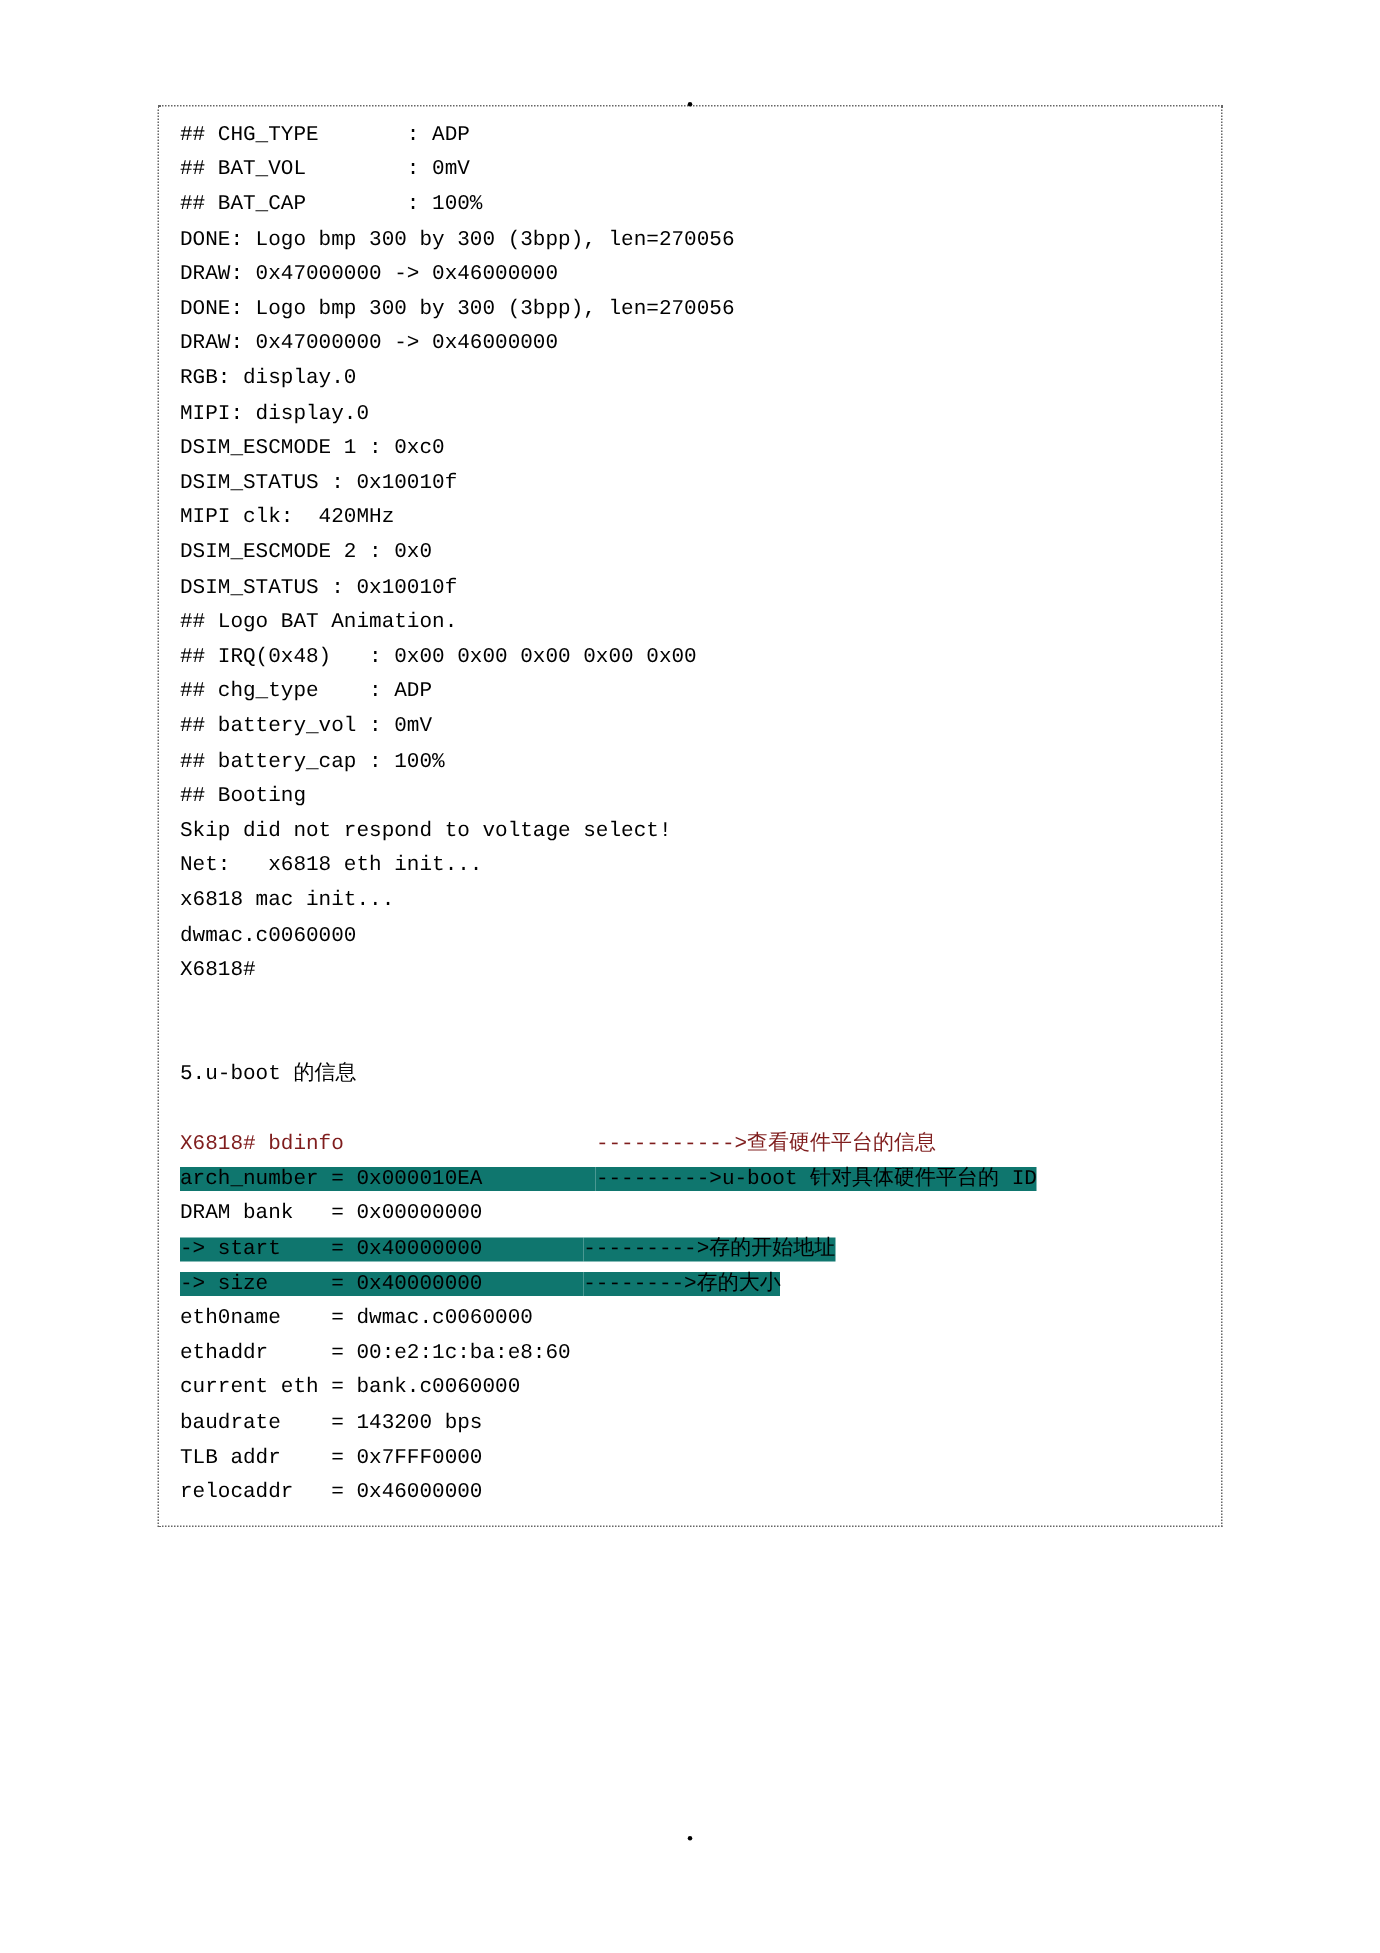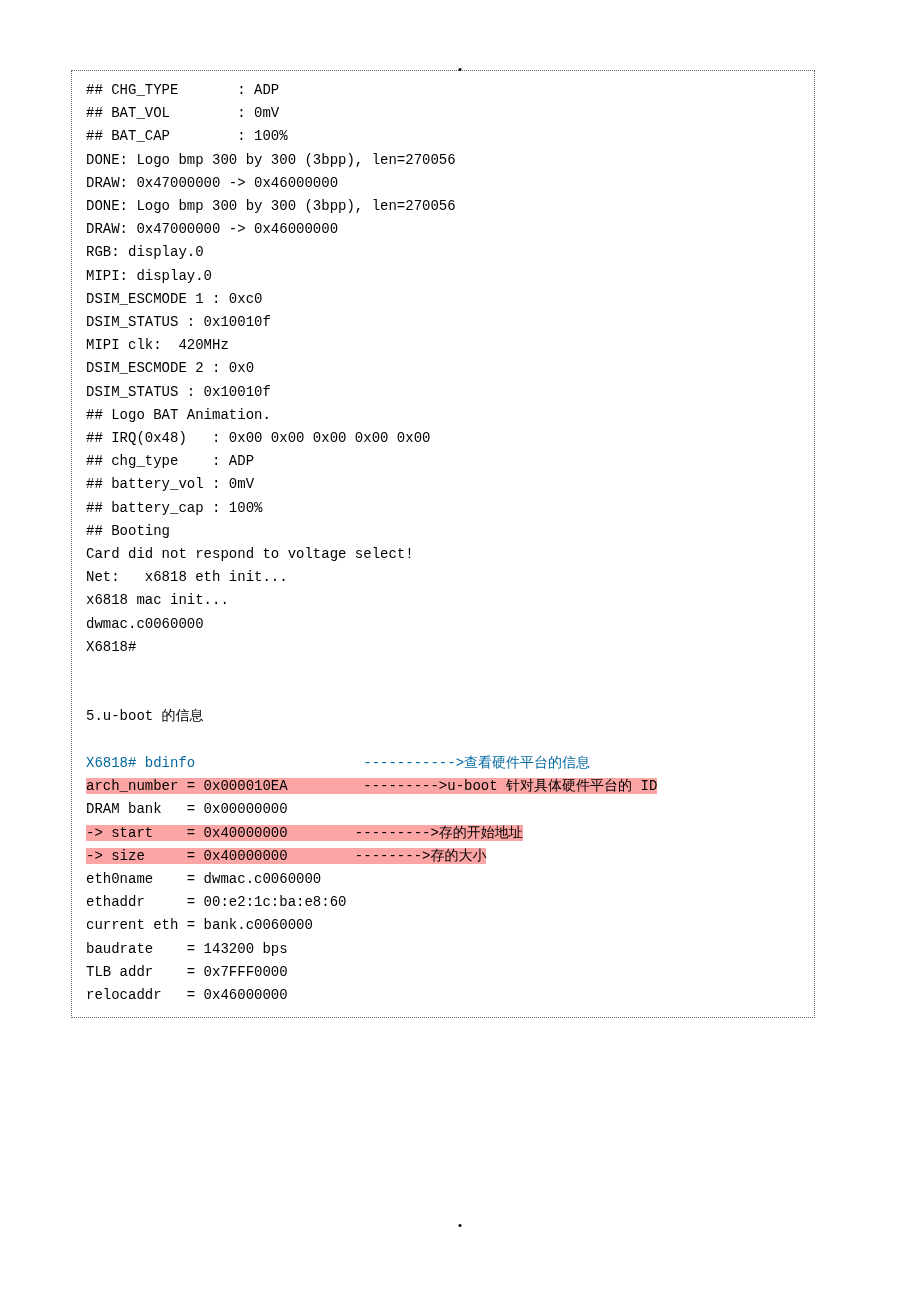--- a/index.html
+++ b/index.html
@@ -1,22 +1,22 @@
 <!DOCTYPE html>
 <html><head>
 <meta charset="utf-8">
 <style>
   body{margin:0;background:#fff;font-family:"SimSun","NSimSun","FangSong",serif}
-  .page{width:920px;height:1302px;box-sizing:border-box;padding:70px 105px 50px 71px;position:relative}
+  .page{width:920px;height:1302px;box-sizing:border-box;padding:70px 105px 50px 105px;position:relative}
   .dot-top,.dot-bot{position:absolute;left:50%;transform:translateX(-50%);width:3px;height:3px;background:#000;border-radius:50%}
   .dot-top{top:68px}.dot-bot{bottom:75px}
   .box{border:1px dotted #666;padding:8px 14px 10px 14px;font-size:14px;line-height:23.2px;font-family:"SimSun","NSimSun","Courier New",monospace;color:#000}
   .row{white-space:pre}
-  .hl{background:#fca5a5}
-  .blue{color:#0369a1}
+  .hl{background:#0f766e}
+  .blue{color:#7f1d1d}
 </style>
 </head>
 <body>
 
 <div class="page">
   <div class="dot-top"></div>
   <div class="box">
     <div id="term">
         <div class="row">## CHG_TYPE       : ADP</div>
         <div class="row">## BAT_VOL        : 0mV</div>
@@ -31,21 +31,21 @@
         <div class="row">DSIM_STATUS : 0x10010f</div>
         <div class="row">MIPI clk:  420MHz</div>
         <div class="row">DSIM_ESCMODE 2 : 0x0</div>
         <div class="row">DSIM_STATUS : 0x10010f</div>
         <div class="row">## Logo BAT Animation.</div>
         <div class="row">## IRQ(0x48)   : 0x00 0x00 0x00 0x00 0x00</div>
         <div class="row">## chg_type    : ADP</div>
         <div class="row">## battery_vol : 0mV</div>
         <div class="row">## battery_cap : 100%</div>
         <div class="row">## Booting</div>
-        <div class="row">Card did not respond to voltage select!</div>
+        <div class="row">Skip did not respond to voltage select!</div>
         <div class="row">Net:   x6818 eth init...</div>
         <div class="row">x6818 mac init...</div>
         <div class="row">dwmac.c0060000</div>
         <div class="row">X6818#</div>
       </div>
     <div class="row">&nbsp;</div>
     <div class="row">&nbsp;</div>
     <div class="row">5.u-boot 的信息</div>
     <div class="row">&nbsp;</div>
     <div class="row"><span class="blue">X6818# bdinfo                    </span><span class="blue">-----------&gt;查看硬件平台的信息</span></div>

